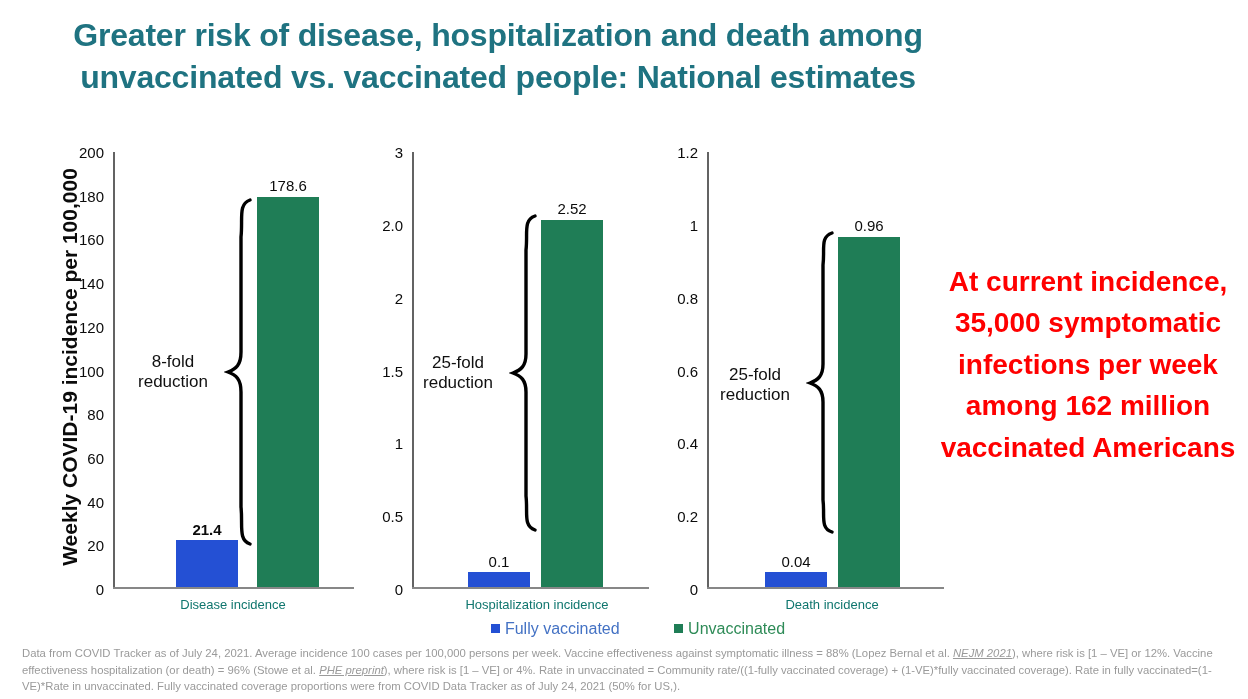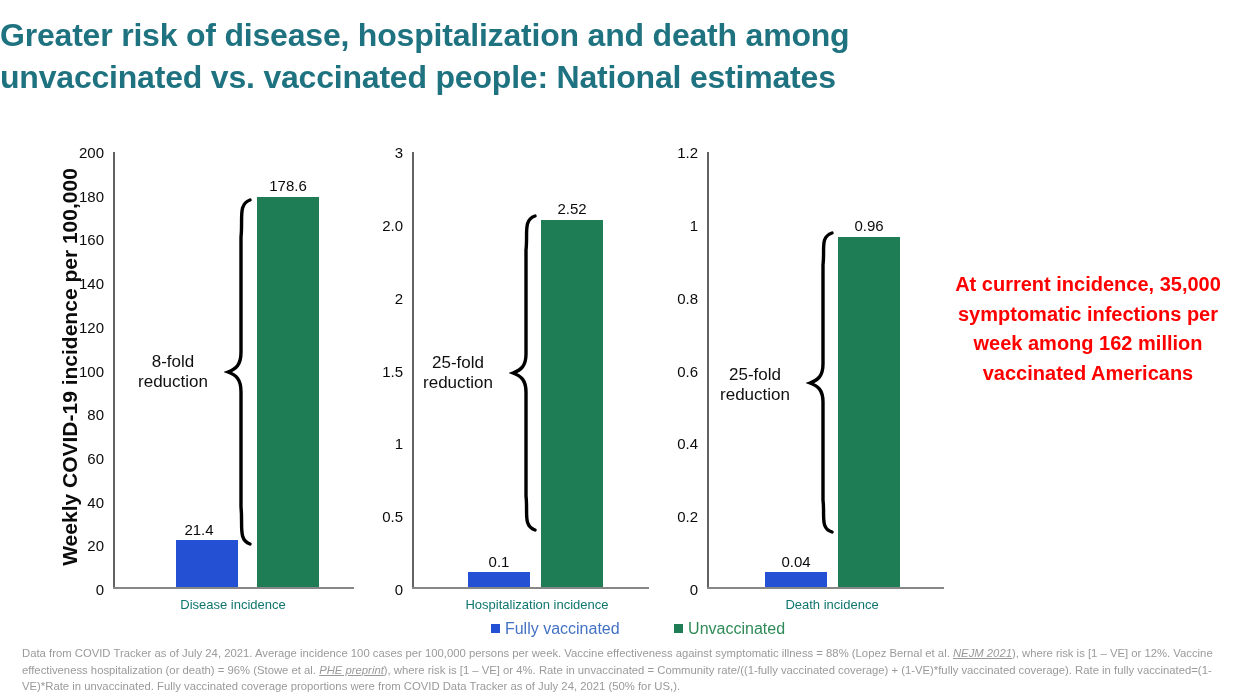--- a/index.html
+++ b/index.html
@@ -8,20 +8,21 @@
     background:#ffffff;
     font-family:"Liberation Sans", sans-serif;
     color:#000;
     overflow:hidden;
     position:relative;
   }
   
   #slide-title{
     position:absolute;
     left:0;top:14px;width:996px;
+    text-align:center;
     font-size:32px;
     font-weight:bold;
     line-height:1.32;
     letter-spacing:-0.2px;
     color:#1F7381;
   }
   
   .chart{
     position:absolute;
     top:145px;
@@ -87,23 +88,23 @@
     font-size:17px;
     color:#101010;
     text-align:center;
     line-height:1.18;
     white-space:nowrap;
     transform:translate(-50%,-50%);
   }
   
   #callout{
     position:absolute;
-    left:938px;top:270px;width:300px;
-    text-align:center;
-    font-size:20px;
+    left:938px;top:261px;width:300px;
+    text-align:center;
+    font-size:28px;
     font-weight:bold;
     line-height:1.48;
     color:#FF0000;
   }
   
   #legend{
     position:absolute;
     left:0;top:620px;width:1248px;
     text-align:center;
     font-size:16px;
@@ -151,21 +152,21 @@
     <div class="ytick" style="top:225.5px;">100</div>
     <div class="ytick" style="top:269.2px;">80</div>
     <div class="ytick" style="top:312.9px;">60</div>
     <div class="ytick" style="top:356.6px;">40</div>
     <div class="ytick" style="top:400.3px;">20</div>
     <div class="ytick" style="top:444px;">0</div>
 
     <div class="bar vax" style="left:63px;width:62px;height:46.8px;"></div>
     <div class="bar unvax" style="left:144px;width:62px;height:390.3px;"></div>
 
-    <div class="bar-label" style="left:86px;bottom:52px;">21.4</div>
+    <div class="bar-label" style="left:94px;bottom:52px;font-weight:bold;">21.4</div>
     <div class="bar-label" style="left:175px;bottom:396px;">178.6</div>
 
     <svg class="brace" width="30" height="350" style="left:111px;top:52px;" viewBox="0 0 30 350">
       <path d="M26,3 C14,7 19,22 17,40 L17,155 C17,168 12,172 4,175 C12,178 17,182 17,195 L17,310 C19,328 14,343 26,347" fill="none" stroke="#000" stroke-width="3.4" stroke-linecap="round"></path>
     </svg>
 
     <div class="fold-text" style="left:60px;top:227px;">
       <span>8-fold</span><br>
       <span>reduction</span>
     </div>

